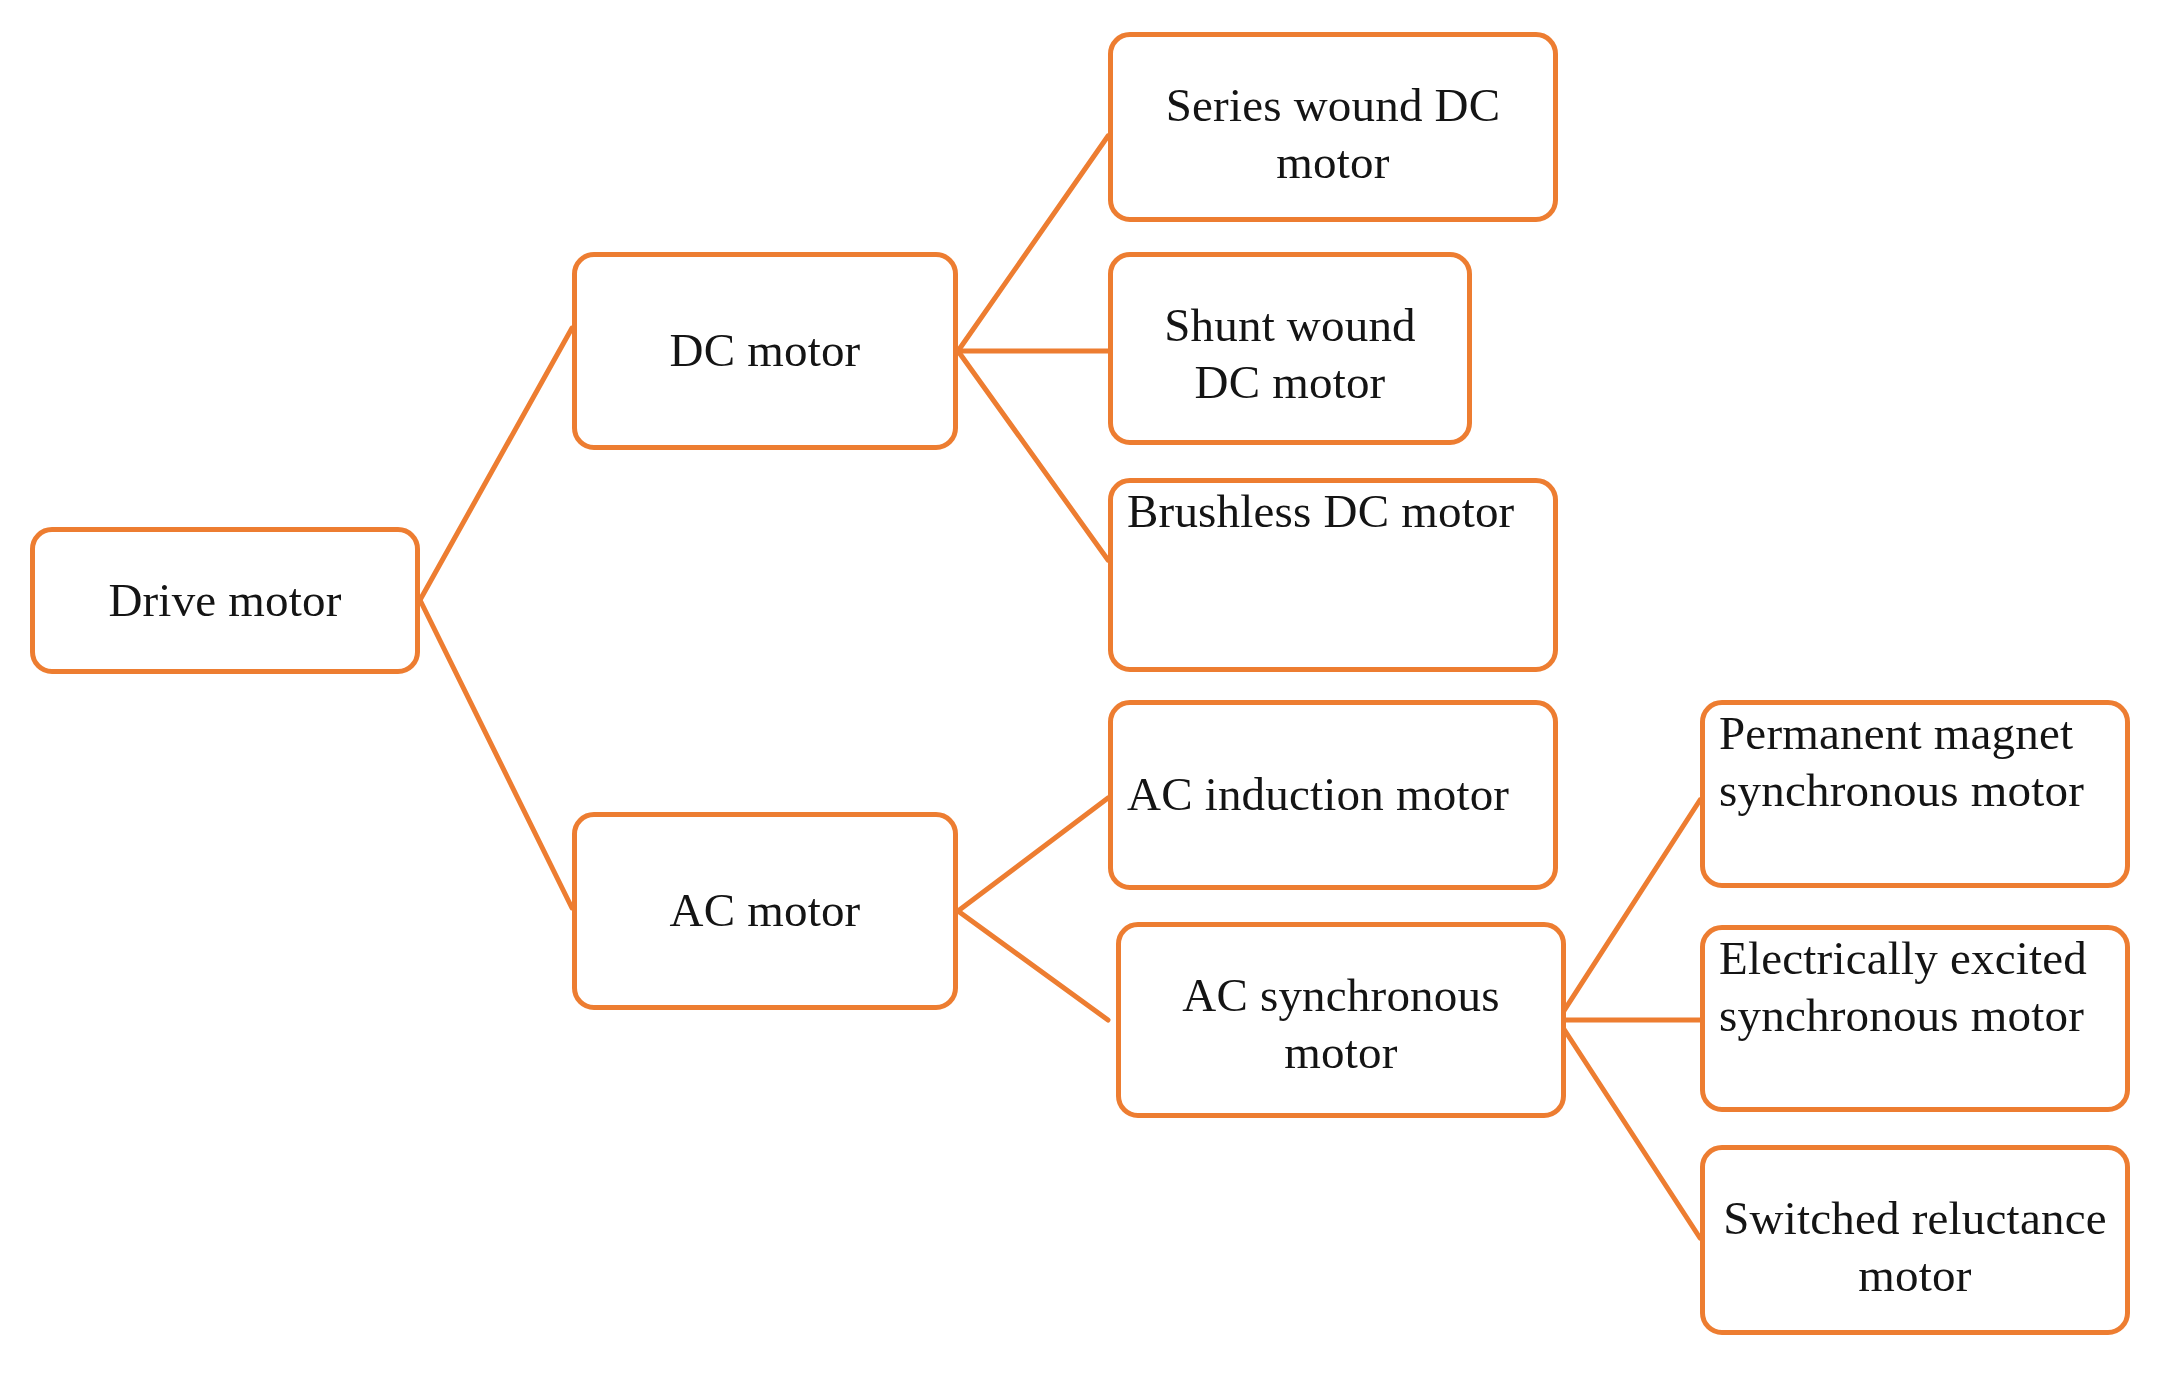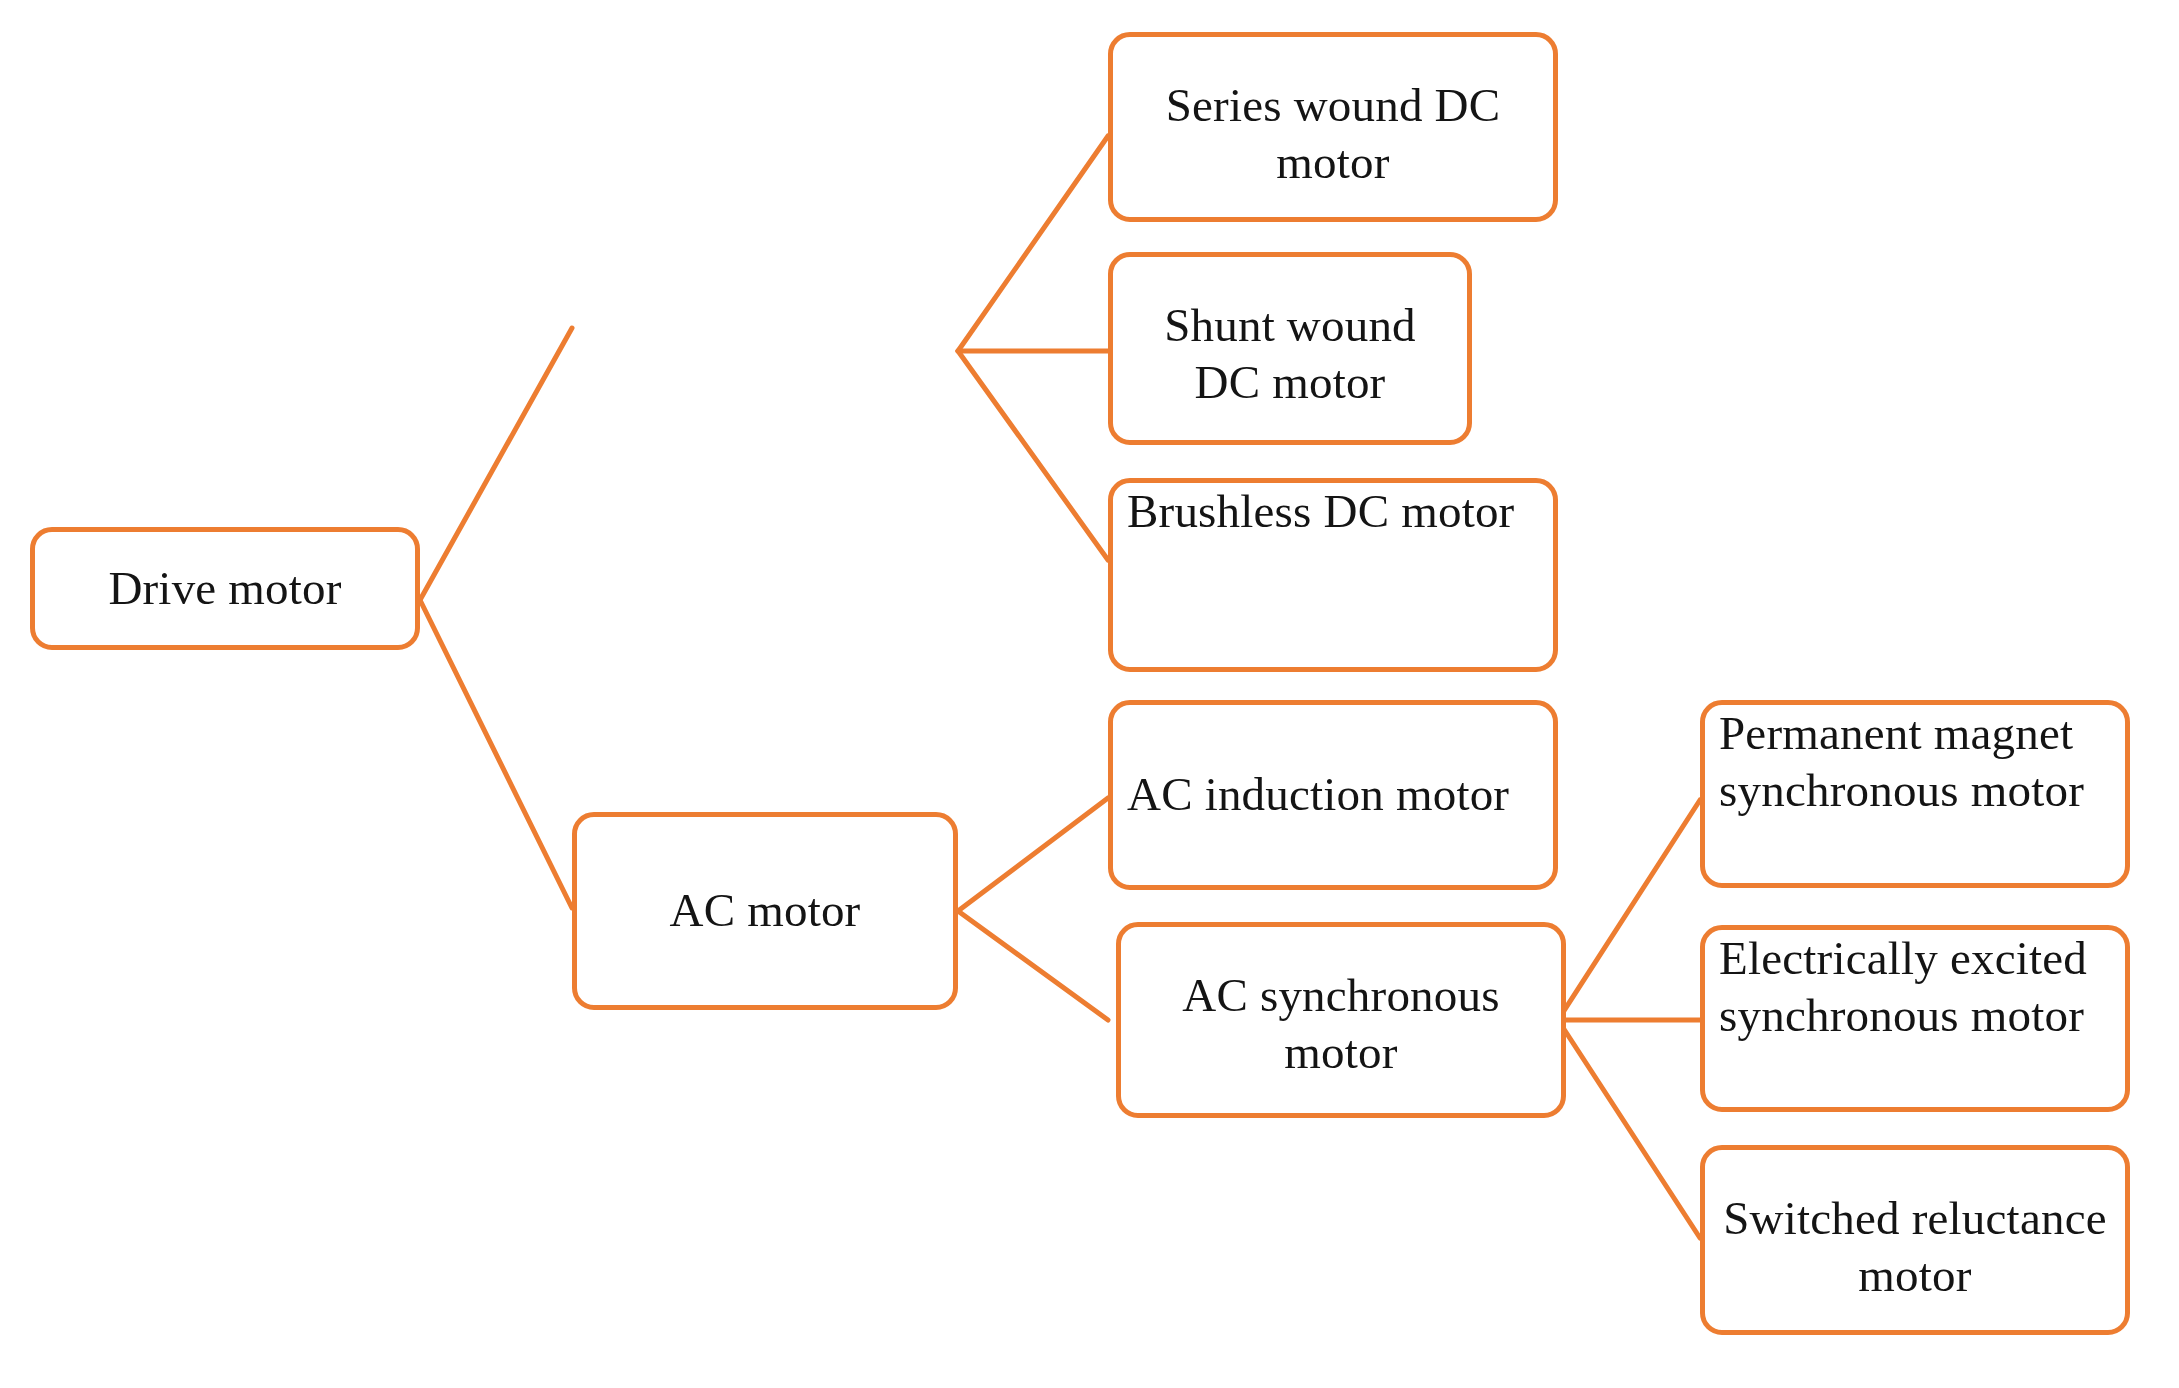--- a/index.html
+++ b/index.html
@@ -60,22 +60,25 @@
       <line x1="420" y1="600" x2="572" y2="908" stroke="#ED7D31" stroke-width="5" stroke-linecap="round"></line>
       <line x1="958" y1="351" x2="1108" y2="136" stroke="#ED7D31" stroke-width="5" stroke-linecap="round"></line>
       <line x1="958" y1="351" x2="1108" y2="351" stroke="#ED7D31" stroke-width="5" stroke-linecap="round"></line>
       <line x1="958" y1="351" x2="1108" y2="560" stroke="#ED7D31" stroke-width="5" stroke-linecap="round"></line>
       <line x1="958" y1="911" x2="1108" y2="798" stroke="#ED7D31" stroke-width="5" stroke-linecap="round"></line>
       <line x1="958" y1="911" x2="1108" y2="1020" stroke="#ED7D31" stroke-width="5" stroke-linecap="round"></line>
       <line x1="1558" y1="1020" x2="1700" y2="800" stroke="#ED7D31" stroke-width="5" stroke-linecap="round"></line>
       <line x1="1558" y1="1020" x2="1700" y2="1020" stroke="#ED7D31" stroke-width="5" stroke-linecap="round"></line>
       <line x1="1558" y1="1020" x2="1700" y2="1238" stroke="#ED7D31" stroke-width="5" stroke-linecap="round"></line>
     </svg>
-<div class="node" style="left: 30px; top: 527px; width: 390px; height: 123px; border-color: rgb(237, 125, 49); color: rgb(20, 20, 20);">
+<div class="node" style="left: 30px; top: 527px; width: 390px; height: 147px; border-color: rgb(237, 125, 49); color: rgb(20, 20, 20);">
       <span class="node-label">Drive motor</span>
+    </div>
+    <div class="node" style="left: 572px; top: 252px; width: 386px; height: 198px; border-color: rgb(237, 125, 49); color: rgb(20, 20, 20);">
+      <span class="node-label">DC motor</span>
     </div>
     <div class="node top-align" style="left: 1108px; top: 32px; width: 450px; height: 190px; border-color: rgb(237, 125, 49); color: rgb(20, 20, 20);">
       <span class="node-label">Series wound DC motor</span>
     </div>
     <div class="node" style="left: 572px; top: 812px; width: 386px; height: 198px; border-color: rgb(237, 125, 49); color: rgb(20, 20, 20);">
       <span class="node-label">AC motor</span>
     </div>
     <div class="node top-align" style="left: 1108px; top: 252px; width: 364px; height: 193px; border-color: rgb(237, 125, 49); color: rgb(20, 20, 20);">
       <span class="node-label">Shunt wound DC motor</span>
     </div>

